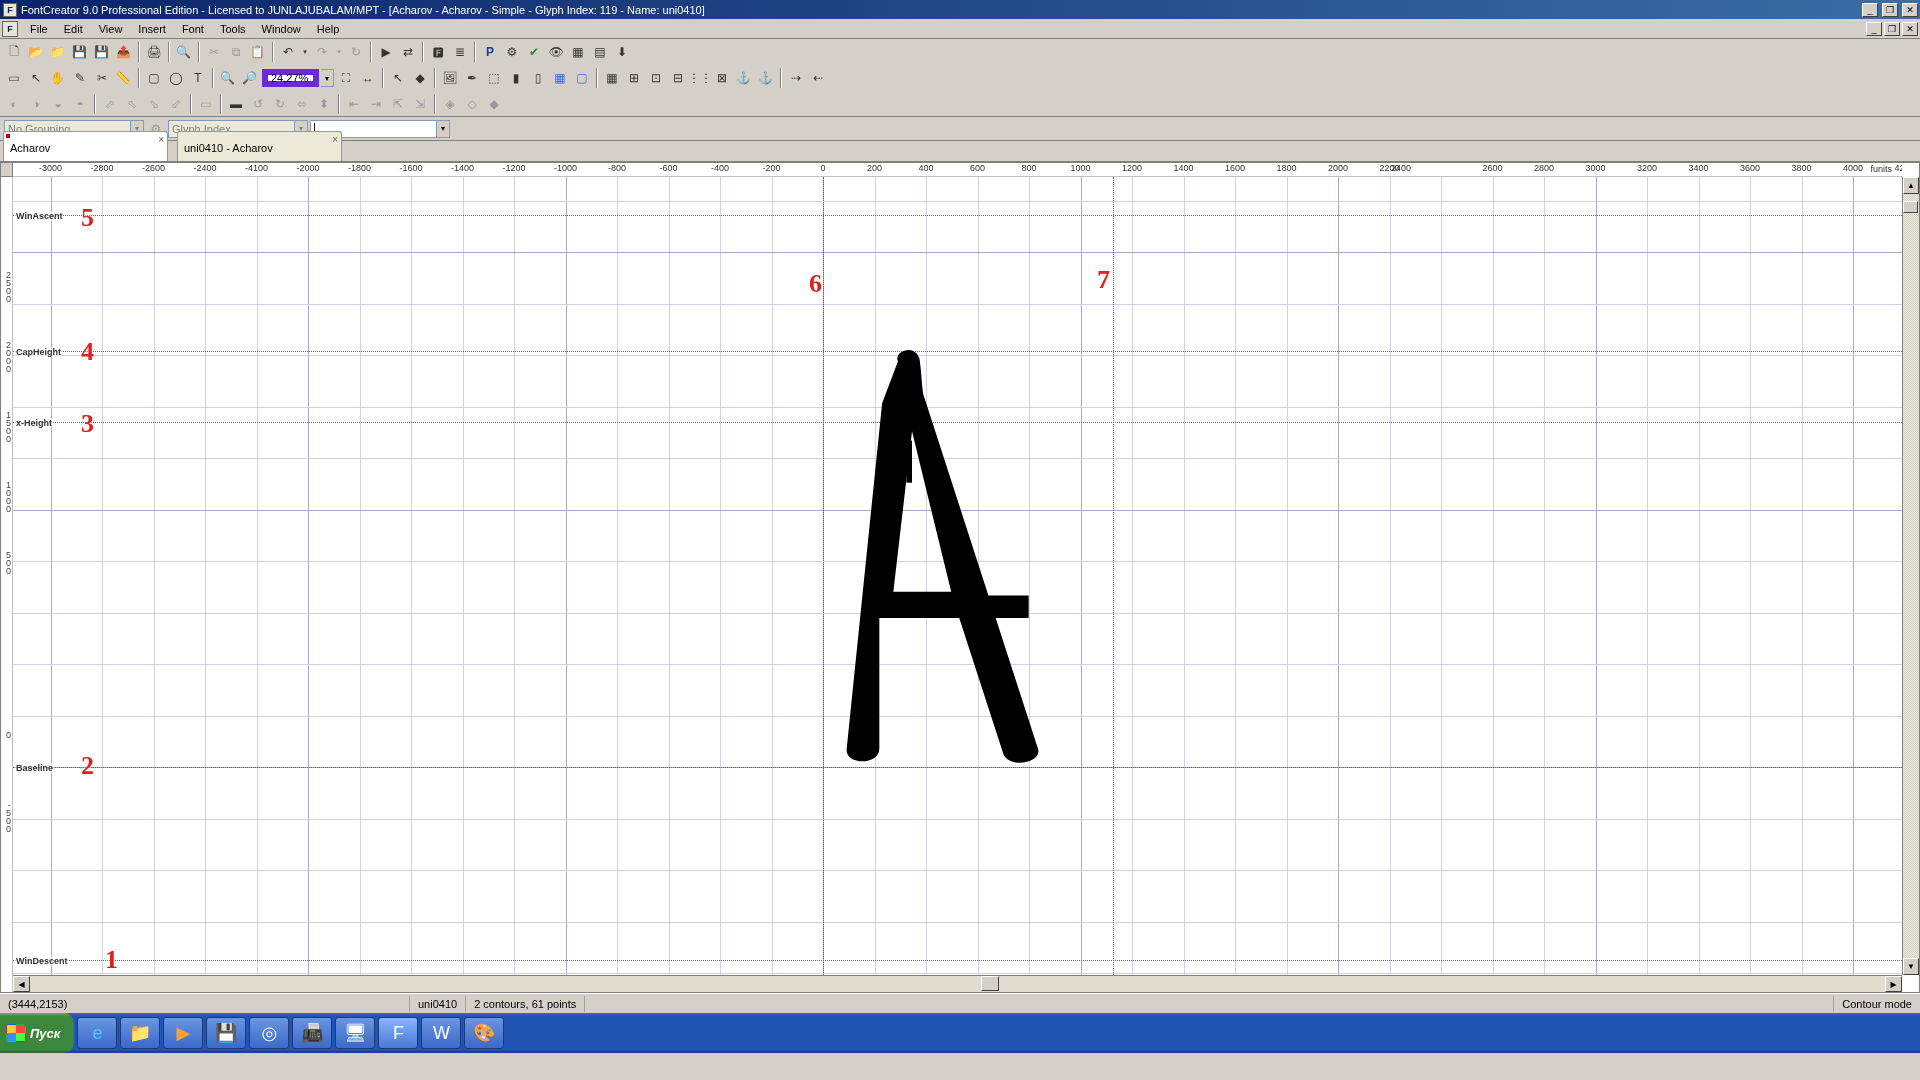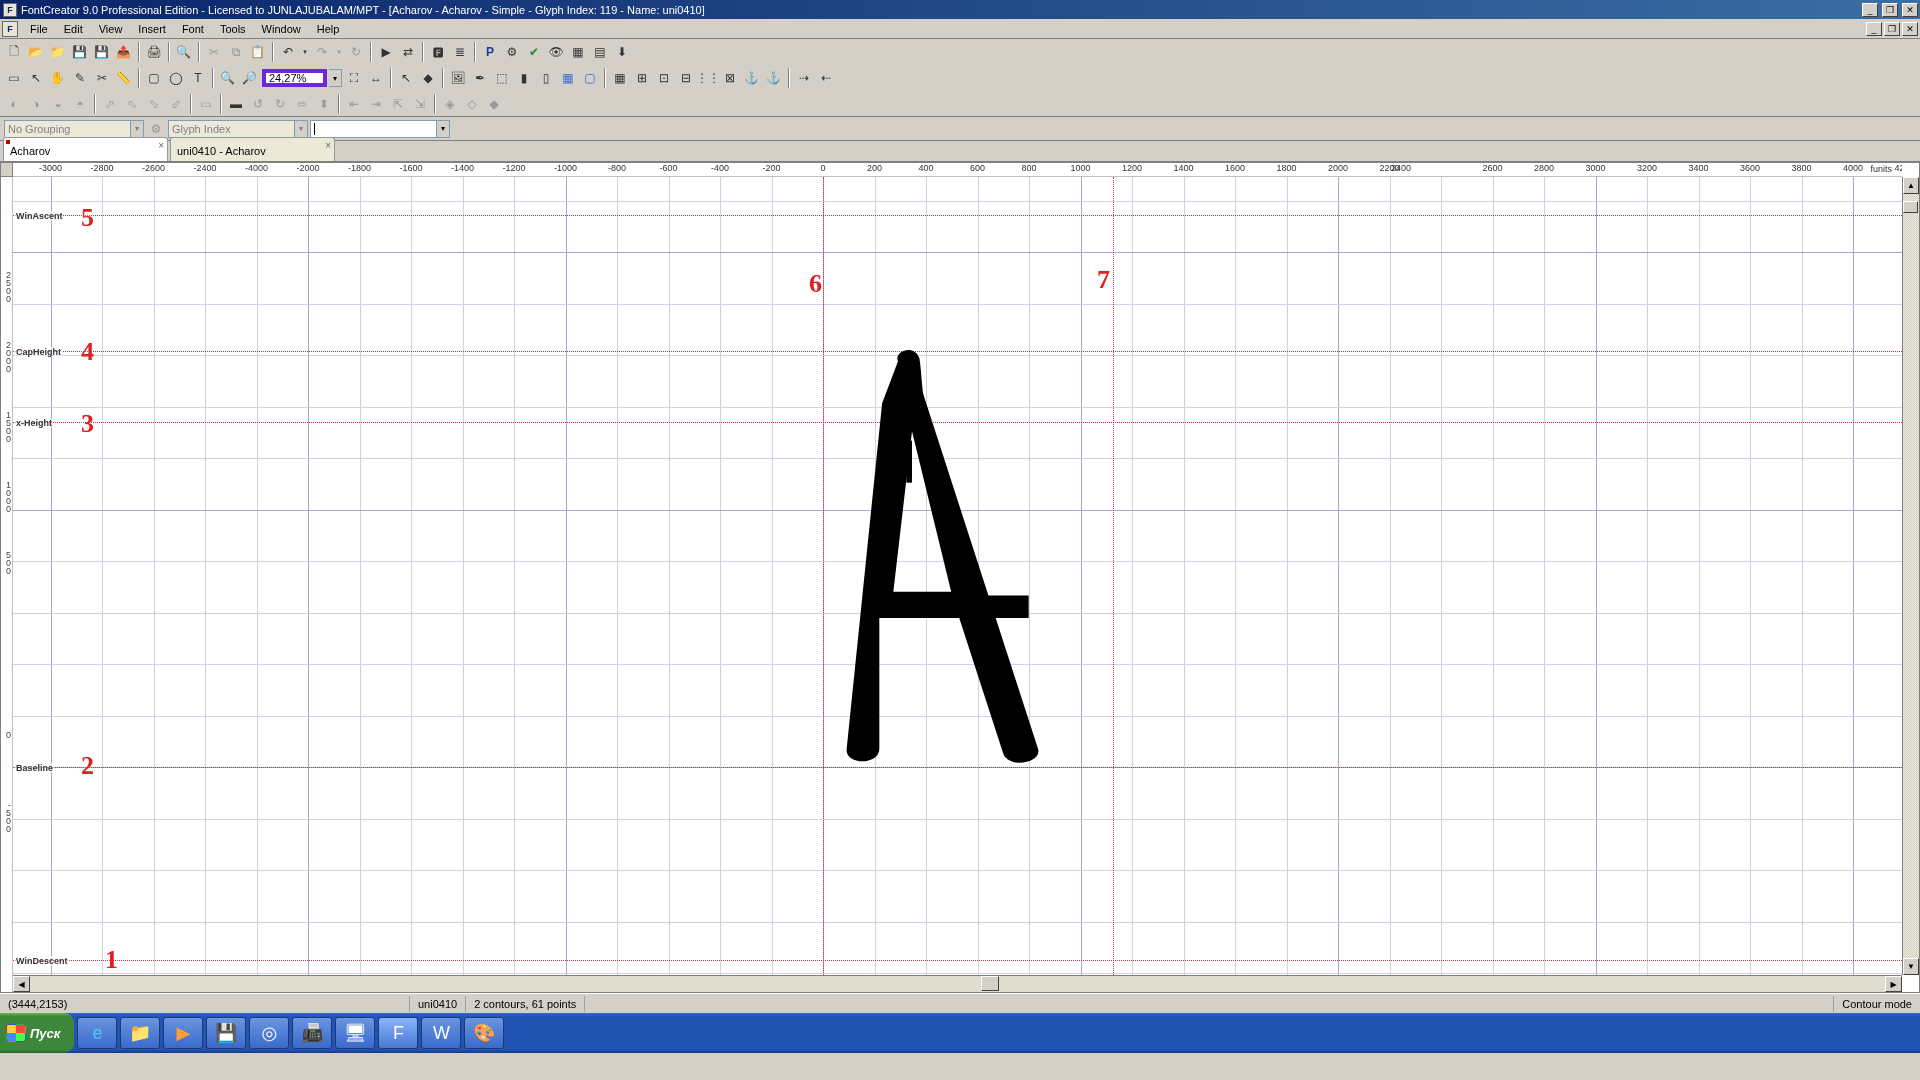--- a/index.html
+++ b/index.html
@@ -17,31 +17,31 @@
 .menubar .mi { padding: 2px 8px; cursor: default; }
 .menubar .spacer { flex:1; }
 .menubar .wbtn { width: 16px; height: 14px; background: #d4d0c8; border: 1px solid #fff; border-right-color:#404040; border-bottom-color:#404040; margin-right:2px; font-size:9px; color:#000; display:flex; align-items:center; justify-content:center; }
 
 
 .toolbar { height: 26px; background: #d4d0c8; display: flex; align-items: center; padding: 0 4px; gap: 2px; border-bottom: 1px solid #808080; }
 .toolbar.noborder { border-bottom: none; }
 .tbtn { width: 20px; height: 20px; display:flex; align-items:center; justify-content:center; font-size: 12px; color:#333; cursor:default; border:1px solid transparent;}
 .tbtn.disabled { color:#999; }
 .tsep { width: 2px; height: 20px; border-left: 1px solid #808080; border-right: 1px solid #fff; margin: 0 2px;}
-.zoom-box { width: 65px; height: 18px; background: #fff; border: 4px solid #6d28d9; font-size: 11px; padding: 1px 3px; display:flex; align-items:center; }
+.zoom-box { width: 57px; height: 18px; background: #fff; border: 6px solid #6d28d9; font-size: 11px; padding: 1px 3px; display:flex; align-items:center; }
 .zoom-dd { width:13px; height:18px; background:#d4d0c8; border:1px solid #7f9db9; border-left:none; display:flex; align-items:center; justify-content:center; font-size:8px;}
 
 
 .combo { height: 18px; background: #fff; border: 1px solid #7f9db9; font-size: 11px; display:flex; align-items:center; padding-left:3px; }
 .combo.disabled { background: #ece9d8; color: #808080; }
 .combo-dd { width:13px; background:#d4d0c8; border-left:1px solid #7f9db9; display:flex; align-items:center; justify-content:center; font-size:8px; align-self:stretch; margin-left:auto;}
 
 
 .tabstrip { height: 21px; background: #d4d0c8; display:flex; align-items:flex-end; padding-left:3px; border-bottom:1px solid #808080;}
-.tab { height: 24px; min-width: 120px; background:#fff; border:1px solid #919b9c; border-bottom:none; border-top-left-radius:3px; border-top-right-radius:3px; font-size:11px; padding: 2px 18px 0 6px; margin-right:2px; position:relative; display:flex; align-items:center; }
+.tab { height: 30px; min-width: 120px; background:#fff; border:1px solid #919b9c; border-bottom:none; border-top-left-radius:3px; border-top-right-radius:3px; font-size:11px; padding: 2px 18px 0 6px; margin-right:9px; position:relative; display:flex; align-items:center; }
 .tab .redmark { position:absolute; left:2px; top:2px; width:4px; height:4px; background:#b00;}
 .tab .close { position:absolute; right:3px; top:2px; font-size:10px; color:#666;}
 .tab.inactive { background:#ece9d8; }
 
 
 .editor { position: relative; background: #fff; height: 831px; border: 1px solid #808080; margin: 0; }
 .editor .vlabel-col { position:absolute; left:0; top:0; width:12px; height:100%; background:#fff; border-right:1px solid #c0c0c0; z-index:4;}
 .editor .corner { position:absolute; left:0; top:0; width:12px; height:14px; background:#d4d0c8; border-right:1px solid #808080; border-bottom:1px solid #808080; z-index:5;}
 .editor .hruler { position:absolute; left:12px; right:17px; top:0; height:14px; background:#fff; border-bottom:1px solid #c0c0c0; z-index:4; overflow:hidden;}
 .editor .hruler .tick { position:absolute; top:0; font-size:9px; color:#333; transform:translateX(-50%); }
@@ -270,21 +270,21 @@
     <div class="vnum" style="top:568px;">0</div>
     <div class="vnum" style="top:638px;">-<br>5<br>0<br>0</div>
   </div>
 
   <div class="hruler" id="hruler">
     <span class="unit">funits</span>
   <span class="tick" style="left: 37.5px;">-3000</span>
       <span class="tick" style="left: 89px;">-2800</span>
       <span class="tick" style="left: 140.5px;">-2600</span>
       <span class="tick" style="left: 192px;">-2400</span>
-      <span class="tick" style="left: 243.5px;">-4000</span>
+      <span class="tick" style="left: 243.5px;">-4100</span>
       <span class="tick" style="left: 295px;">-2000</span>
       <span class="tick" style="left: 346.5px;">-1800</span>
       <span class="tick" style="left: 398px;">-1600</span>
       <span class="tick" style="left: 449.5px;">-1400</span>
       <span class="tick" style="left: 501px;">-1200</span>
       <span class="tick" style="left: 552.5px;">-1000</span>
       <span class="tick" style="left: 604px;">-800</span>
       <span class="tick" style="left: 655.5px;">-600</span>
       <span class="tick" style="left: 707px;">-400</span>
       <span class="tick" style="left: 758.5px;">-200</span>

